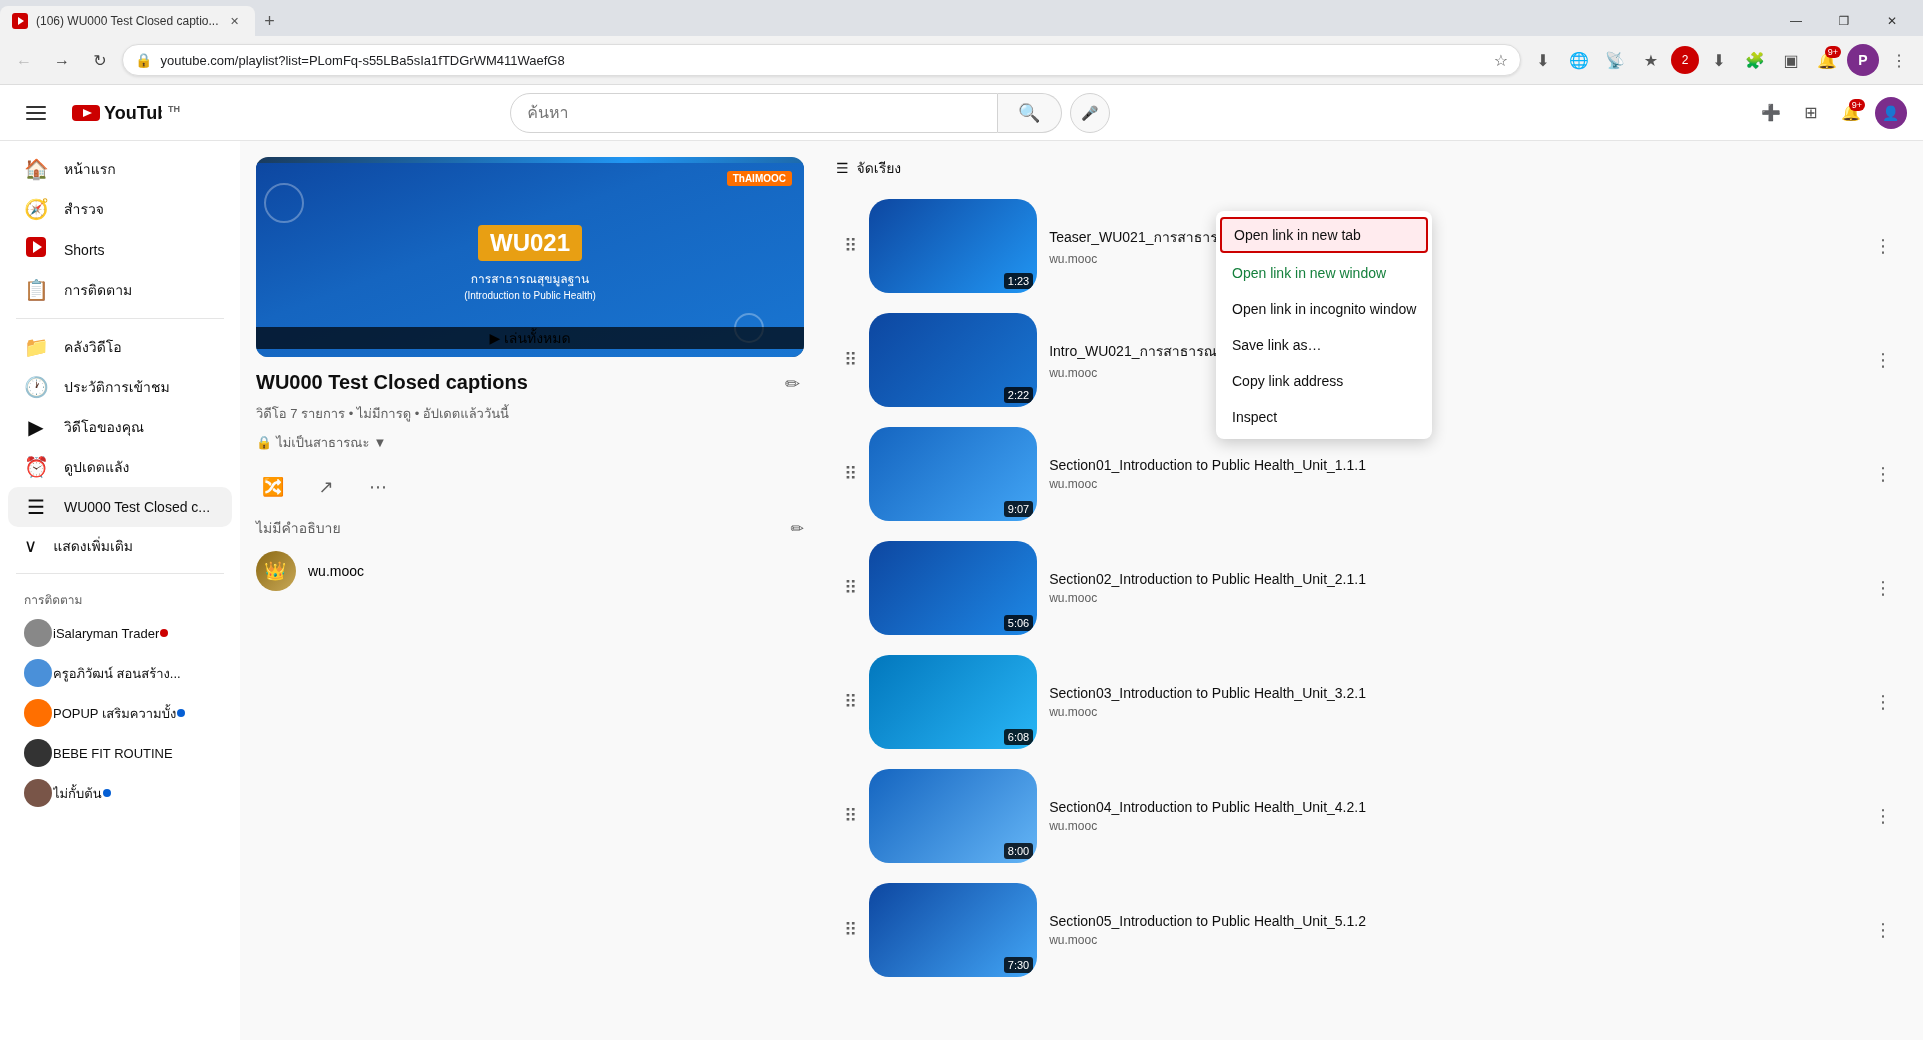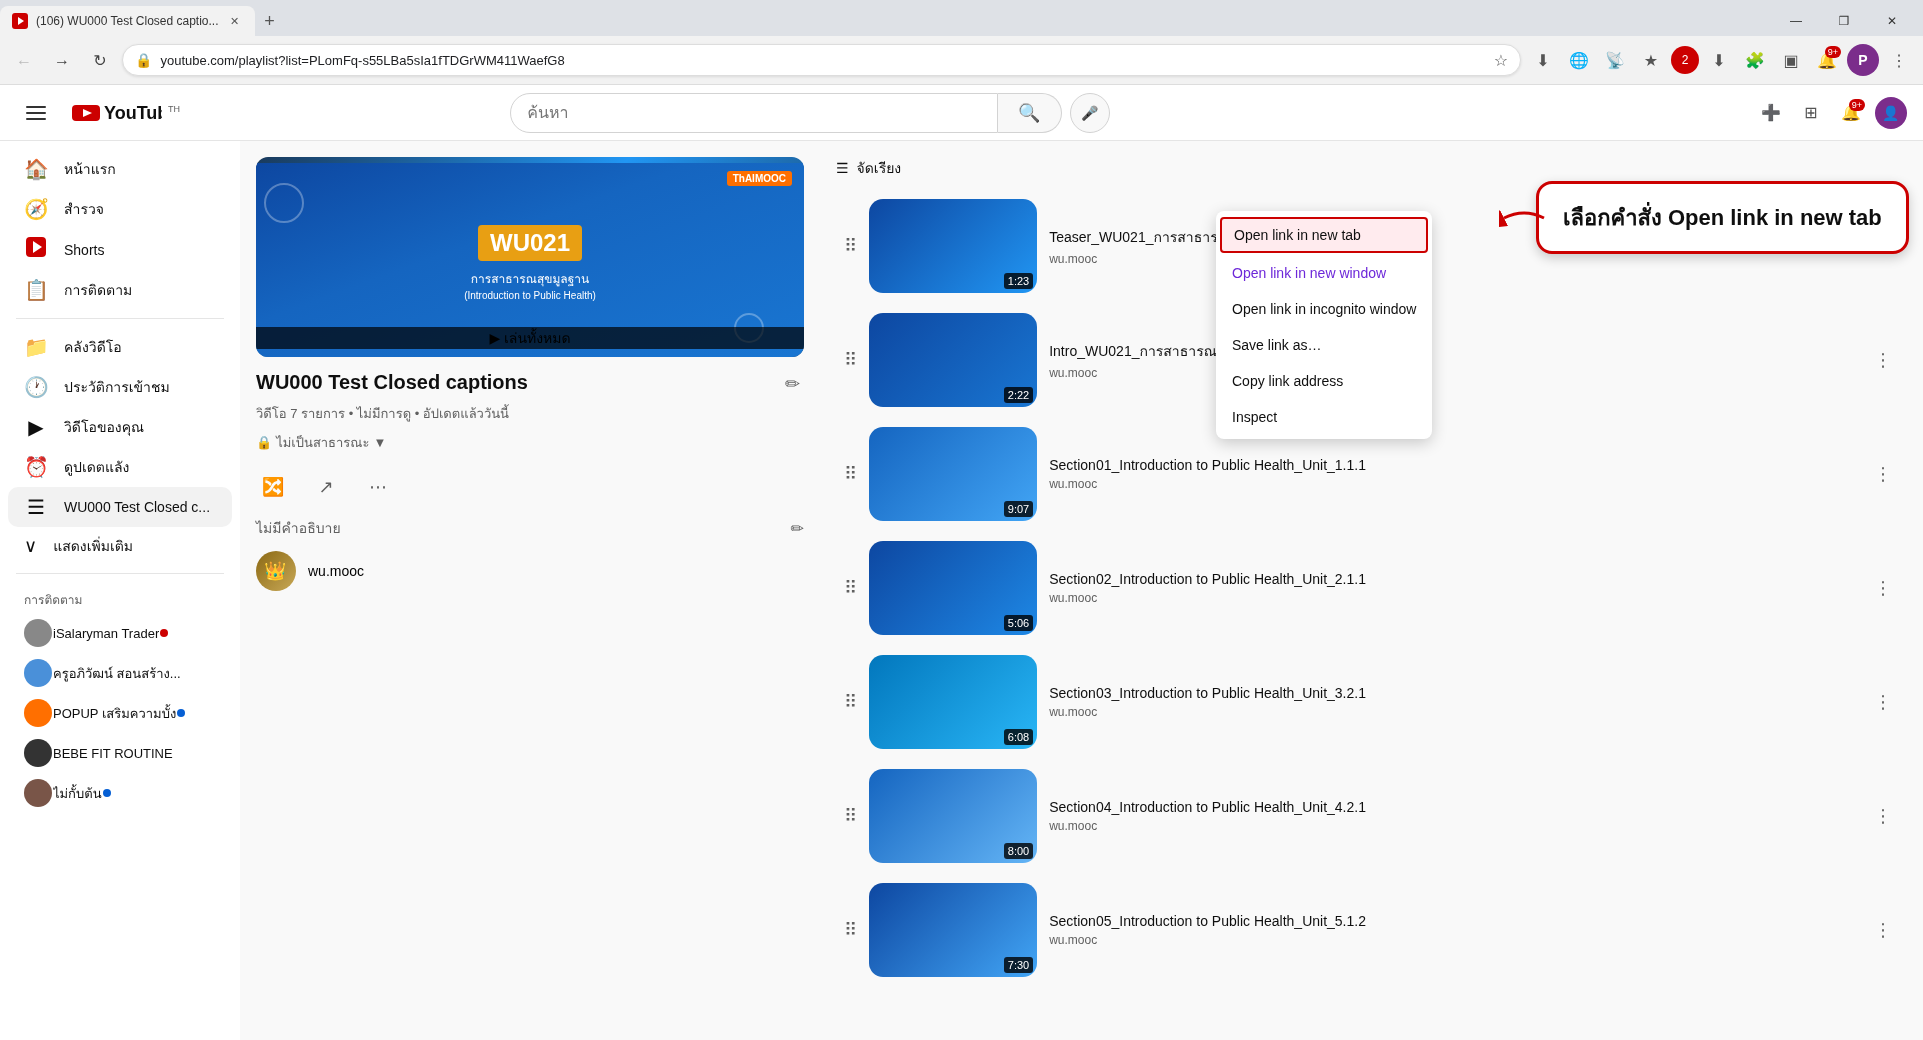--- a/index.html
+++ b/index.html
@@ -59,33 +59,33 @@
     .description-area { margin-top: 12px; }
     .no-desc { font-size: 14px; color: #606060; }
     .channel-info-row { display: flex; align-items: center; gap: 12px; margin-top: 12px; }
     .channel-avatar-lg { width: 40px; height: 40px; border-radius: 50%; background: linear-gradient(135deg, #8B6914, #C8A856); display: flex; align-items: center; justify-content: center; font-size: 18px; }
 
     
     .video-list-panel { flex: 1; padding: 16px; overflow-y: auto; background: #f9f9f9; }
     .sort-header { display: flex; align-items: center; gap: 8px; margin-bottom: 12px; font-size: 14px; color: #0f0f0f; }
     .video-item { display: flex; align-items: center; gap: 12px; padding: 8px 8px; border-radius: 8px; cursor: pointer; position: relative; margin-bottom: 4px; }
     .drag-handle { color: #606060; font-size: 18px; flex-shrink: 0; }
-    .video-thumb { width: 168px; height: 94px; border-radius: 14px; overflow: hidden; position: relative; flex-shrink: 0; background: #ccc; }
+    .video-thumb { width: 168px; height: 94px; border-radius: 20px; overflow: hidden; position: relative; flex-shrink: 0; background: #ccc; }
     .thumb-img { width: 100%; height: 100%; background: linear-gradient(135deg, #1a3a5c 0%, #2196F3 50%, #1565C0 100%); }
     .thumb-duration { position: absolute; bottom: 4px; right: 4px; background: rgba(0,0,0,0.8); color: #fff; font-size: 11px; padding: 2px 4px; border-radius: 3px; }
     .video-info { flex: 1; min-width: 0; }
     .video-title { font-size: 14px; font-weight: 500; color: #0f0f0f; margin-bottom: 4px; overflow: hidden; text-overflow: ellipsis; white-space: nowrap; }
     .video-channel { font-size: 12px; color: #606060; }
     .video-more { flex-shrink: 0; width: 32px; height: 32px; display: flex; align-items: center; justify-content: center; border-radius: 50%; cursor: pointer; font-size: 18px; color: #606060; }
 
     
     .context-menu { position: absolute; background: #fff; border-radius: 8px; box-shadow: 0 4px 16px rgba(0,0,0,0.2); padding: 4px 0; min-width: 200px; z-index: 1000; }
     .context-item { padding: 10px 16px; font-size: 14px; color: #0f0f0f; cursor: pointer; }
     .context-item.highlighted { background: #ffebee; border: 2px solid #cc0000; border-radius: 4px; margin: 2px 4px; padding: 8px 12px; }
-    .context-item.dimmed { color: #6d28d9; }
+    .context-item.dimmed { color: #15803d; }
 
     
     .annotation-bubble { position: absolute; background: #fff; border: 3px solid #cc0000; border-radius: 16px; padding: 16px 24px; font-size: 22px; font-weight: 600; color: #0f0f0f; white-space: nowrap; box-shadow: 0 4px 12px rgba(0,0,0,0.2); z-index: 2000; }
 
     
     .yt-header { background: #fff; height: 56px; display: flex; align-items: center; padding: 0 16px; gap: 16px; border-bottom: 1px solid #e5e5e5; position: sticky; top: 0; z-index: 100; }
     .menu-btn { width: 40px; height: 40px; display: flex; align-items: center; justify-content: center; cursor: pointer; border-radius: 50%; }
     .yt-logo { display: flex; align-items: center; gap: 4px; cursor: pointer; }
     .search-form { flex: 1; display: flex; align-items: center; max-width: 600px; margin: 0 auto; }
     .search-input-wrap { flex: 1; display: flex; align-items: center; border: 1px solid #d3d3d3; border-radius: 24px 0 0 24px; padding: 0 16px; height: 40px; background: #fff; }
@@ -170,21 +170,21 @@
             <rect y="6" width="20" height="2" rx="1" fill="#333"></rect>
             <rect y="12" width="20" height="2" rx="1" fill="#333"></rect>
           </svg>
       </div>
       <div class="yt-logo">
         <svg width="90" height="20" viewBox="0 0 90 20">
           <rect x="0" y="2" width="28" height="16" rx="4" fill="#cc0000"></rect>
           <polygon points="11,6 11,14 20,10" fill="white"></polygon>
           <text x="32" y="16" font-size="18" font-weight="700" font-family="Arial" fill="#0f0f0f">YouTube</text>
         </svg>
-        <span style="font-size:9px;color:#606060;margin-top:-8px;margin-left:2px;">TH</span>
+        <span style="font-size:9px;color:#606060;margin-top:-8px;margin-left:2px;font-weight:bold;">TH</span>
       </div>
       <div class="search-form">
         <div class="search-input-wrap">
           <input class="search-input" type="text" placeholder="ค้นหา" style="">
         </div>
         <div class="search-btn">🔍</div>
         <div class="mic-btn">🎤</div>
       </div>
       <div class="header-right">
         <div class="toolbar-icon">➕</div>
@@ -345,34 +345,20 @@
 
             <div class="context-menu" style="top:20px;left:380px;z-index:1000;">
               <div class="context-item highlighted">Open link in new tab</div>
               <div class="context-item dimmed">Open link in new window</div>
               <div class="context-item">Open link in incognito window</div>
               <div class="context-item">Save link as…</div>
               <div class="context-item">Copy link address</div>
               <div class="context-item">Inspect</div>
             </div>
 
-            <div class="annotation-bubble" style="top:-10px;left:700px;">
-              <span>เลือกคำสั่ง Open link in new tab</span>
-              
-              <div style="position:absolute;left:-40px;top:50%;transform:translateY(-50%);display:flex;align-items:center;">
-                <svg width="50" height="30" viewBox="0 0 50 30">
-                  <path d="M 45 15 Q 25 5 5 15" stroke="#cc0000" stroke-width="3" fill="none" stroke-dasharray="none" marker-end="url(#arrowhead)"></path>
-                  <defs>
-                    <marker id="arrowhead" markerWidth="8" markerHeight="6" refX="0" refY="3" orient="auto">
-                      <polygon points="0 0, 8 3, 0 6" fill="#cc0000"></polygon>
-                    </marker>
-                  </defs>
-                </svg>
-              </div>
-            </div>
           </div>
 
           <div class="video-item">
             <span class="drag-handle">⠿</span>
             <div class="video-thumb">
               <div class="thumb-img" style="background:linear-gradient(135deg,#0d47a1,#1976D2);"></div>
               <span class="thumb-duration">2:22</span>
             </div>
             <div class="video-info">
               <div class="video-title">Intro_WU021_การสาธารณสุขมูลฐาน in Public_Health</div>

